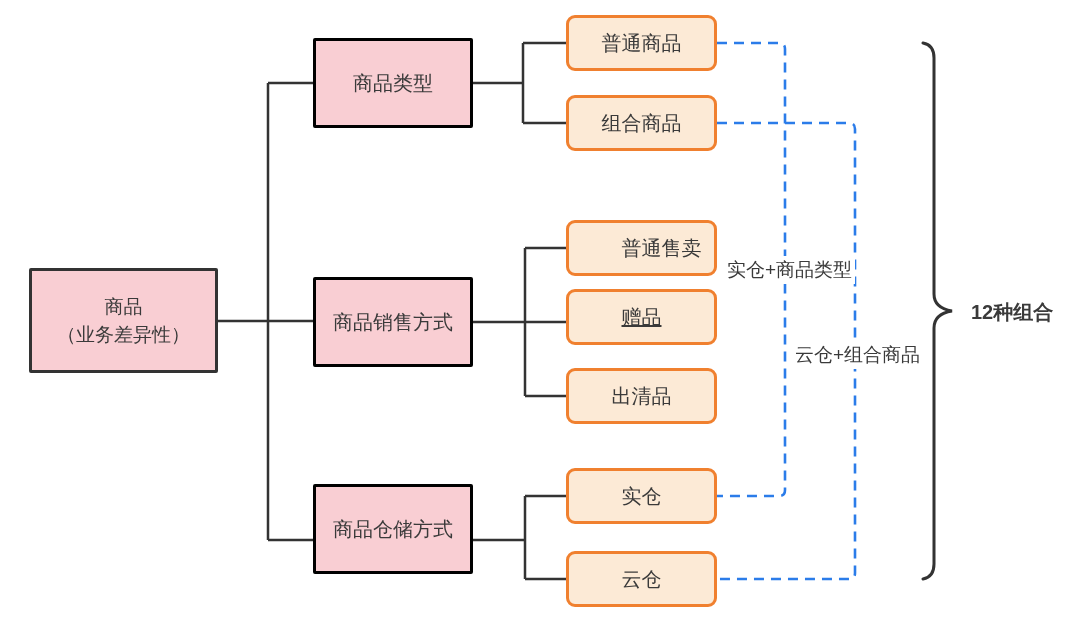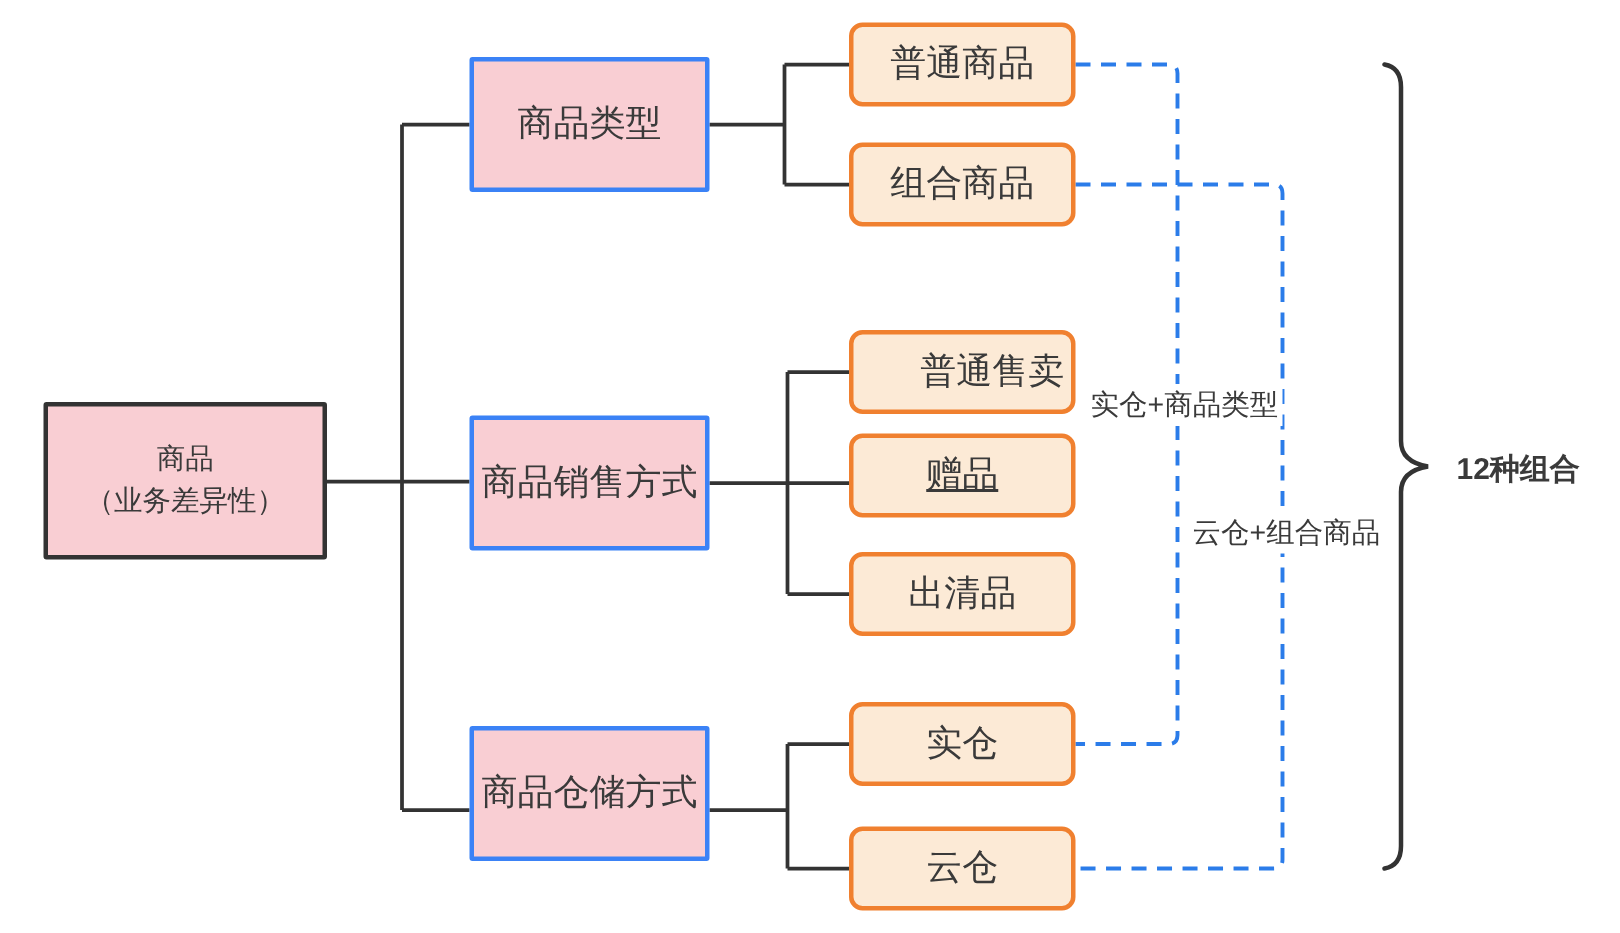--- a/index.html
+++ b/index.html
@@ -1,21 +1,21 @@
 <!DOCTYPE html>
 <html><head>
 <meta charset="utf-8">
 <style>
   html,body{margin:0;padding:0;background:#ffffff;}
   body{font-family:"Liberation Sans","DejaVu Sans",sans-serif;color:#3a3a3a;}
   .canvas{position:relative;width:1080px;height:622px;background:#ffffff;overflow:hidden;}
   .wires{position:absolute;left:0;top:0;width:1080px;height:622px;}
   .node{position:absolute;display:flex;align-items:center;justify-content:center;
-        text-align:center;box-sizing:border-box;font-size:24px;line-height:1.45;}
-  .cat{background:#f9ced3;border:3px solid #3b82f6;border-radius:2px;
+        text-align:center;box-sizing:border-box;font-size:20px;line-height:1.45;}
+  .cat{background:#f9ced3;border:3px solid #000000;border-radius:2px;
        left:313px;width:160px;height:90px;}
   .root{background:#f9ced3;border:3px solid #333333;border-radius:2px;
         left:29px;top:268px;width:189px;height:105px;font-size:19px;}
   .leaf{background:#fcead6;border:3px solid #f0802f;border-radius:9px;
         left:566px;width:151px;height:56px;}
   .combo-label{position:absolute;background:#ffffff;font-size:19px;
                padding:1px 3px;white-space:nowrap;}
   .brace-label{position:absolute;left:971px;top:299px;font-size:20px;
                font-weight:bold;white-space:nowrap;}
   .cat-1{top:38px;}  .cat-2{top:277px;} .cat-3{top:484px;}

